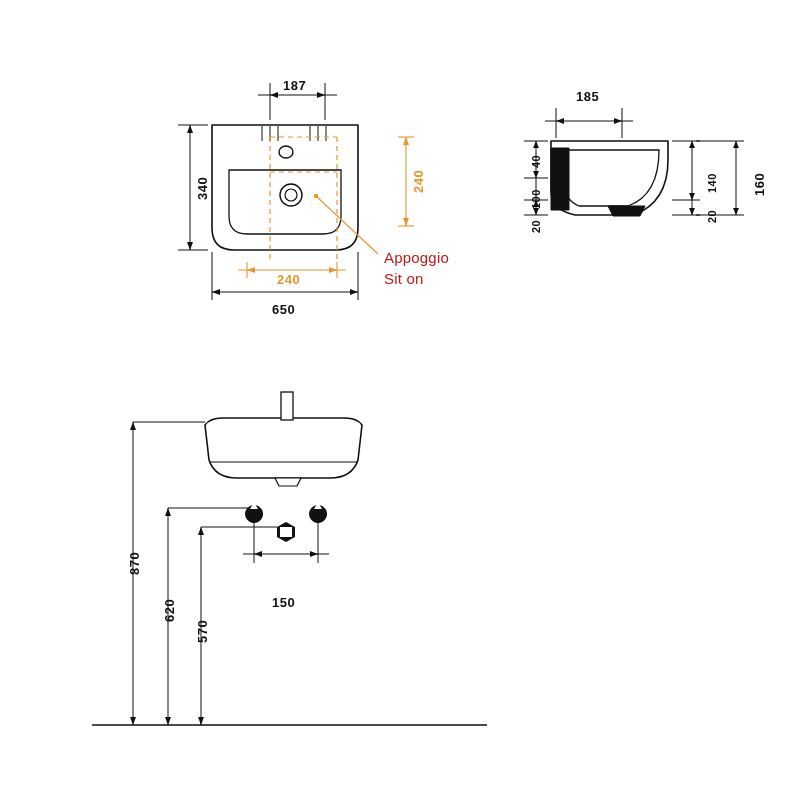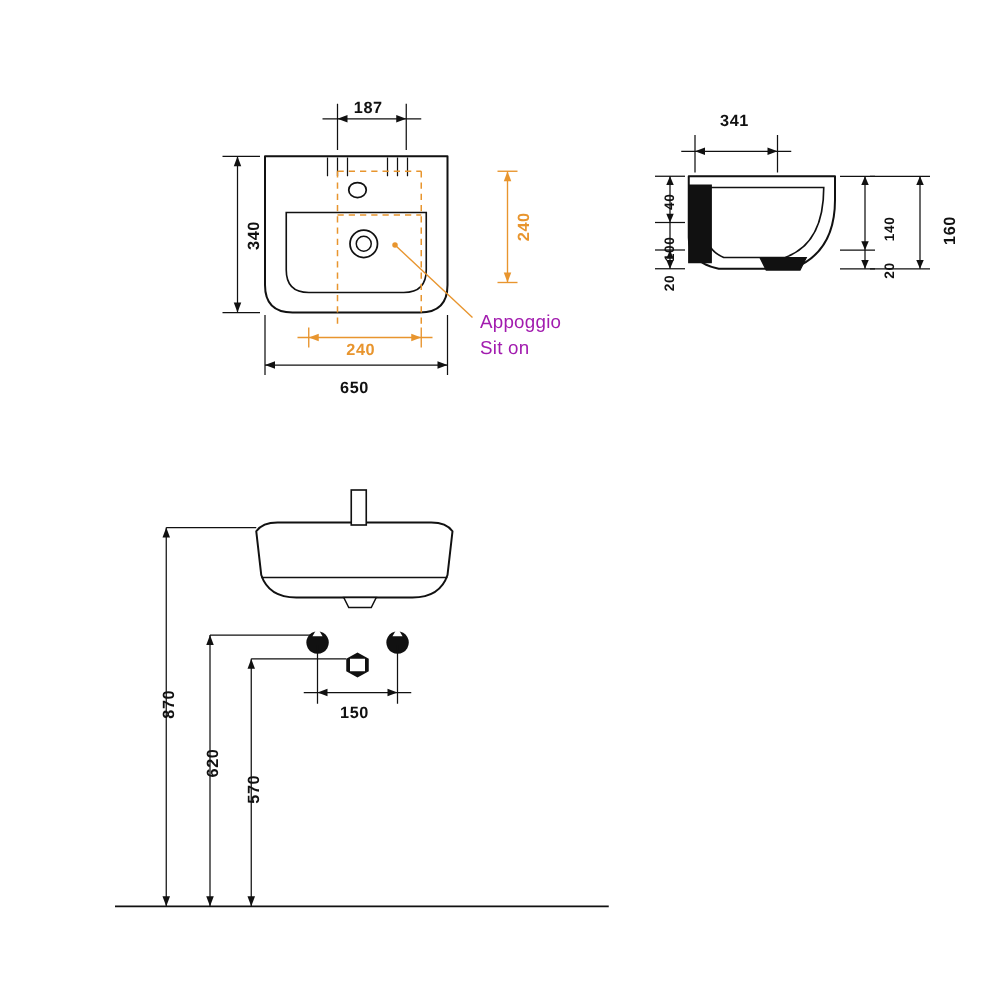--- a/index.html
+++ b/index.html
@@ -31,21 +31,21 @@
   }
   .lbl.small {
     font-size: 11px;
     font-weight: 700;
   }
   .lbl.rot {
     transform-origin: 0 0;
     transform: rotate(-90deg);
   }
   .lbl.orange {
-    color: #a21caf;
+    color: #b91c1c;
     font-weight: 400;
     font-size: 15px;
     letter-spacing: 0.2px;
   }
 </style>
 </head>
 <body>
 
 <svg id="sheet" viewBox="0 0 800 800" xmlns="http://www.w3.org/2000/svg">
 
@@ -227,30 +227,30 @@
 
 <div class="lbl rot" style="left:411px; top:193px; color:#E8952E;">240</div>
 
 <div class="lbl" style="left:277px; top:272px; color:#E8952E;">240</div>
 
 <div class="lbl" style="left:272px; top:302px;">650</div>
 
 <div class="lbl orange" style="left:384px; top:249px;">Appoggio</div>
 <div class="lbl orange" style="left:384px; top:270px;">Sit on</div>
 
-<div class="lbl" style="left:576px; top:89px;">341</div>
+<div class="lbl" style="left:576px; top:89px;">185</div>
 
 <div class="lbl small rot" style="left:530px; top:168px;">40</div>
 <div class="lbl small rot" style="left:530px; top:209px;">100</div>
 <div class="lbl small rot" style="left:530px; top:233px;">20</div>
 
 <div class="lbl small rot" style="left:706px; top:193px;">140</div>
 <div class="lbl small rot" style="left:706px; top:223px;">20</div>
 
 <div class="lbl rot" style="left:752px; top:196px;">160</div>
 
 <div class="lbl rot" style="left:127px; top:575px;">870</div>
 
 <div class="lbl rot" style="left:162px; top:622px;">620</div>
 
 <div class="lbl rot" style="left:195px; top:643px;">570</div>
 
-<div class="lbl" style="left:272px; top:562px;">150</div>
+<div class="lbl" style="left:272px; top:595px;">150</div>
 
 </body></html>

